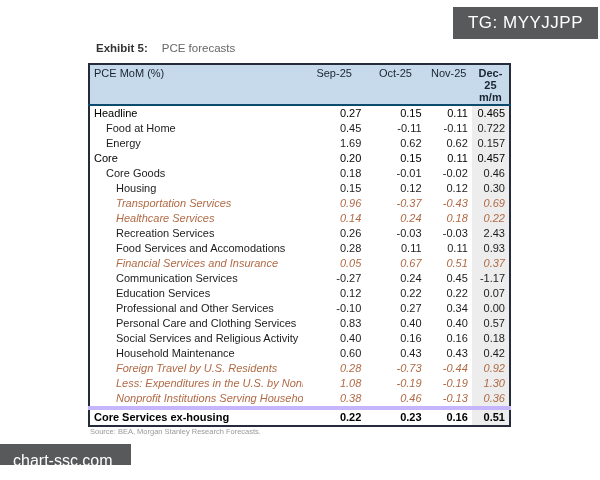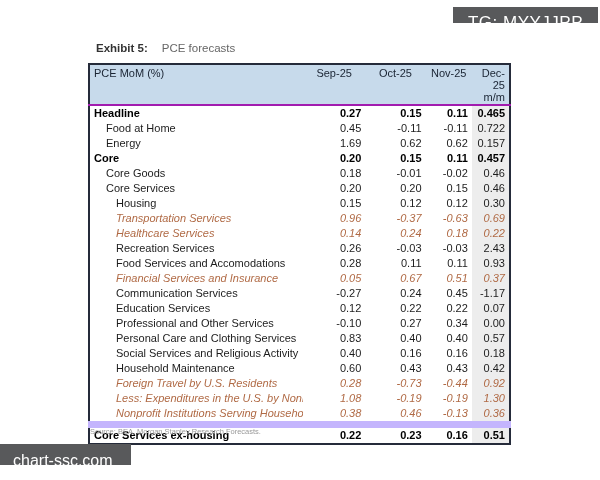--- a/index.html
+++ b/index.html
@@ -13,21 +13,21 @@
     width: 600px;
     height: 480px;
     background: #ffffff;
     overflow: hidden;
   }
   
   .tg-badge {
     position: absolute;
     top: 7px;
     right: 2px;
-    height: 16px;
+    height: 32px;
     background: #58595b;
     color: #ffffff;
     font-size: 17px;
     line-height: 32px;
     padding: 0 15px;
     letter-spacing: 0.5px;
   }
   
   .watermark-badge {
     position: absolute;
@@ -66,47 +66,47 @@
     font-size: 11px;
     color: #1c1c1c;
   }
   table.pce-table col.c-label { width: 213px; }
   table.pce-table col.c-sep   { width: 62px; }
   table.pce-table col.c-oct   { width: 60px; }
   table.pce-table col.c-nov   { width: 46px; }
   table.pce-table col.c-dec   { width: 38px; }
   table.pce-table thead th {
     background: #c7daeb;
-    border-bottom: 2px solid #a21caf;
+    border-bottom: 2px solid #0c4a6e;
     font-weight: normal;
     vertical-align: top;
     padding: 2px 4px 1px 4px;
     line-height: 12px;
     height: 24px;
     color: #1a2433;
   }
   table.pce-table thead th.h-label { text-align: left; }
   table.pce-table thead th.h-num   { text-align: center; }
-  table.pce-table thead th.h-dec   { text-align: right; font-weight: normal; }
+  table.pce-table thead th.h-dec   { text-align: center; font-weight: bold; }
   table.pce-table td {
     padding: 0 4px;
     line-height: 15px;
     height: 15px;
     white-space: nowrap;
     overflow: hidden;
   }
   table.pce-table td.num { text-align: right; }
   table.pce-table td.dec { background: #ededed; }
   tr.indent-0 td.label { padding-left: 4px; }
   tr.indent-1 td.label { padding-left: 16px; }
   tr.indent-2 td.label { padding-left: 26px; }
-  tr.style-bold  { font-weight: bold; color: #000000; }
+  tr.style-bold  { font-weight: normal; color: #000000; }
   tr.style-orange { color: #b06a45; font-style: italic; }
   tr.style-total { font-weight: bold; color: #000000; }
-  tr.style-total td { border-top: 7px solid #c4b5fd; }
+  tr.style-total td { border-top: 4px solid #c4b5fd; }
   
   .source-note {
     position: absolute;
     left: 90px;
     top: 427px;
     font-size: 7.5px;
     color: #999999;
   }
 </style>
 </head>
@@ -176,41 +176,34 @@
   </tr>
 
   <tr class="style-regular indent-1">
     <td class="label">Core Goods</td>
     <td class="num">0.18</td>
     <td class="num">-0.01</td>
     <td class="num">-0.02</td>
     <td class="num dec">0.46</td>
   </tr>
 
-  <tr class="style-regular indent-1">
-    <td class="label">Core Services</td>
-    <td class="num">0.20</td>
-    <td class="num">0.20</td>
-    <td class="num">0.15</td>
-    <td class="num dec">0.46</td>
-  </tr>
 
   <tr class="style-regular indent-2">
     <td class="label">Housing</td>
     <td class="num">0.15</td>
     <td class="num">0.12</td>
     <td class="num">0.12</td>
     <td class="num dec">0.30</td>
   </tr>
 
   <tr class="style-orange indent-2">
     <td class="label">Transportation Services</td>
     <td class="num">0.96</td>
     <td class="num">-0.37</td>
-    <td class="num">-0.63</td>
+    <td class="num">-0.43</td>
     <td class="num dec">0.69</td>
   </tr>
 
   <tr class="style-orange indent-2">
     <td class="label">Healthcare Services</td>
     <td class="num">0.14</td>
     <td class="num">0.24</td>
     <td class="num">0.18</td>
     <td class="num dec">0.22</td>
   </tr>

